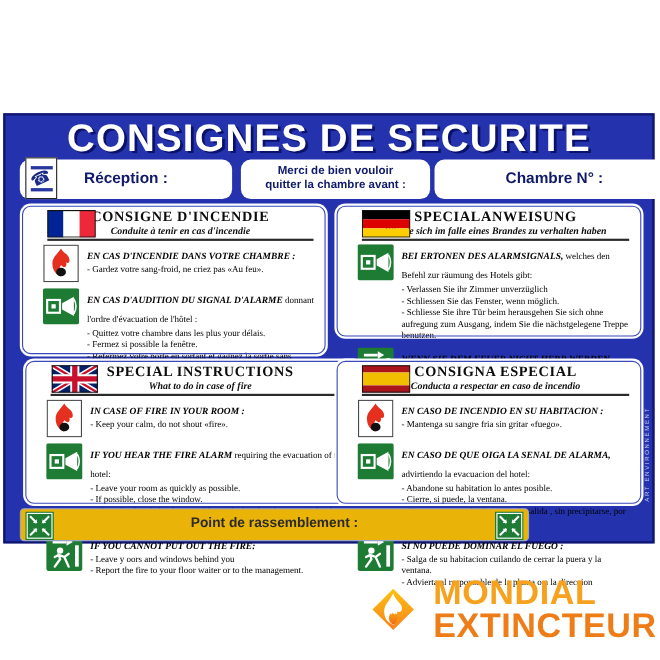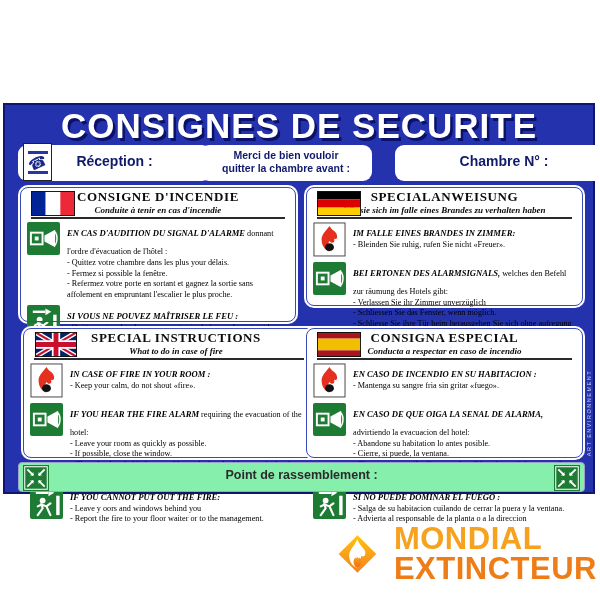--- a/index.html
+++ b/index.html
@@ -6,55 +6,55 @@
   body{width:600px;height:600px;position:relative;background:#ffffff;overflow:hidden;
        font-family:"Liberation Sans",sans-serif;}
   .poster{position:absolute;left:3px;top:103px;width:592px;height:391px;
           background:#2433ad;border:2px solid #10156e;box-sizing:border-box;}
   .poster-title{margin-top:1px;text-align:center;color:#ffffff;font-weight:bold;
           font-size:35px;letter-spacing:1px;text-shadow:2.5px 2.5px 0 #0a1168;
           font-family:"Liberation Sans",sans-serif;}
   .hdr-box{position:absolute;top:40px;height:36px;background:#ffffff;border-radius:9px;
           box-sizing:border-box;color:#101a6b;text-align:center;}
   .hdr-reception{left:13px;width:193px;}
-  .hdr-message{left:195px;width:172px;}
+  .hdr-message{left:214px;width:172px;}
   .hdr-room{left:390px;width:218px;}
   .hdr-label{font-weight:bold;font-size:14px;padding-top:8px;}
   .hdr-msg-line{font-weight:bold;font-size:10.5px;line-height:1.25;}
   .hdr-message .hdr-msg-line:first-child{padding-top:4px;}
   .phone-box{position:absolute;left:5px;top:-2px;width:29px;height:38px;background:#fff;
           border:1px solid #222;box-sizing:border-box;display:flex;flex-direction:column;
           align-items:center;justify-content:center;}
   .phone-bar{width:20px;height:3px;background:#27379f;margin:1px 0;}
   .phone-glyph{font-size:15px;color:#1a2a8a;line-height:1;transform:rotate(-25deg);}
 
   .panel{position:absolute;background:#ffffff;border-radius:10px;box-sizing:border-box;
-         padding:4px 7px 2px 7px;}
+         padding:4px 7px 2px 19px;}
   .panel::before{content:"";position:absolute;inset:2px;border:1.5px solid #3a49b8;
          border-radius:8px;pointer-events:none;}
   .panel-fr{left:13px;top:80px;width:280px;height:139px;}
   .panel-de{left:299px;top:80px;width:281px;height:123px;}
   .panel-en{left:16px;top:221px;width:310px;height:134px;}
   .panel-es{left:299px;top:221px;width:281px;height:134px;}
   .panel-head{position:relative;min-height:26px;}
   .flag{position:absolute;left:6px;top:2px;width:44px;height:25px;display:block;}
   .panel-title{text-align:center;font-family:"Liberation Serif",serif;font-weight:bold;
          font-size:13px;letter-spacing:0.6px;color:#0c0c0c;}
   .panel-subtitle{text-align:center;font-family:"Liberation Serif",serif;font-weight:bold;
          font-style:italic;font-size:9px;color:#0c0c0c;}
   .rule{height:2px;background:#2a2a2a;margin:2px 6px 3px 6px;}
   .section{display:flex;gap:7px;margin:3px 2px 5px 2px;align-items:flex-start;}
   .sicon{flex:none;width:33px;}
   .sec-text{flex:1;font-family:"Liberation Serif",serif;color:#000;}
   .lead-strong{font-weight:bold;font-style:italic;font-size:8.6px;}
   .lead-rest{font-size:8.2px;}
   .bullet{font-size:8.2px;line-height:1.28;}
 
-  .assembly-bar{position:absolute;left:13px;top:357px;width:567px;height:30px;
-         background:#86efac;border-radius:4px;box-sizing:border-box;border:1px solid #9aa2c8;}
+  .assembly-bar{position:absolute;left:13px;top:357px;width:463px;height:30px;
+         background:#eab308;border-radius:4px;box-sizing:border-box;border:1px solid #9aa2c8;}
   .assembly-label{text-align:center;font-size:12.5px;font-weight:bold;color:#2b2b2b;
          padding-top:5px;font-family:"Liberation Sans",sans-serif;}
   .assembly-icon{position:absolute;top:2px;width:26px;height:26px;}
   .assembly-left{left:4px;}
   .assembly-right{right:4px;}
   .side-text{position:absolute;right:1px;bottom:36px;writing-mode:vertical-rl;
          transform:rotate(180deg);font-size:5.5px;color:#c8cdf5;letter-spacing:1.5px;}
 
   .logo{position:absolute;left:337px;top:509px;width:260px;height:90px;
         display:flex;align-items:center;}
@@ -94,20 +94,31 @@
         <rect x="0" y="0" width="20" height="34" fill="#002395"></rect>
           <rect x="20" y="0" width="20" height="34" fill="#ffffff"></rect>
           <rect x="40" y="0" width="20" height="34" fill="#ED2939"></rect>
         <rect x="0.5" y="0.5" width="59" height="33" fill="none" stroke="#111" stroke-width="1.5"></rect>
       </svg>
       <div class="panel-title">CONSIGNE D'INCENDIE</div>
       <div class="panel-subtitle">Conduite à tenir en cas d'incendie</div>
     </div>
     <div class="rule"></div>
 
+    <div class="section">
+      <svg class="sicon" viewBox="0 0 34 36">
+        <rect x="1" y="1" width="32" height="34" fill="#fff" stroke="#444" stroke-width="1"></rect>
+        <path d="M17 4 C12 11 8 13 9 20 C9.5 25 12.5 28.5 17 30.5 C14.5 26 14.8 23 17 19.5 C19.5 23 23 21.5 21.8 17 C25.5 19.5 26.5 12.5 21.5 9 C19.3 7.3 18 5.8 17 4 Z" fill="#e53020"></path>
+        <ellipse cx="17" cy="26" rx="4.6" ry="4" fill="#111"></ellipse>
+      </svg>
+      <div class="sec-text">
+        <div><span class="lead-strong">EN CAS D'INCENDIE DANS VOTRE CHAMBRE :</span><span class="lead-rest"></span></div>
+        <div class="bullet">- Gardez votre sang-froid, ne criez pas «Au feu».</div>
+      </div>
+    </div>
 
     <div class="section">
       <svg class="sicon" viewBox="0 0 34 34">
         <rect x="0" y="0" width="34" height="34" rx="2" fill="#1e7b33"></rect>
         <rect x="4" y="11" width="12" height="12" fill="none" stroke="#fff" stroke-width="2"></rect>
         <rect x="8" y="15" width="4" height="4" fill="#fff"></rect>
         <polygon points="18,14 29,8 29,26 18,20" fill="#fff"></polygon>
         <path d="M29 10 q4 7 0 14" stroke="#fff" stroke-width="1.5" fill="none"></path>
       </svg>
       <div class="sec-text">
@@ -141,31 +152,20 @@
         <rect x="0" y="0" width="60" height="11.3" fill="#000"></rect>
           <rect x="0" y="11.3" width="60" height="11.3" fill="#DD0000"></rect>
           <rect x="0" y="22.6" width="60" height="11.4" fill="#FFCE00"></rect>
         <rect x="0.5" y="0.5" width="59" height="33" fill="none" stroke="#111" stroke-width="1.5"></rect>
       </svg>
       <div class="panel-title">SPECIALANWEISUNG</div>
       <div class="panel-subtitle">Wie sie sich im falle eines Brandes zu verhalten haben</div>
     </div>
     <div class="rule"></div>
 
-    <div class="section">
-      <svg class="sicon" viewBox="0 0 34 36">
-        <rect x="1" y="1" width="32" height="34" fill="#fff" stroke="#444" stroke-width="1"></rect>
-        <path d="M17 4 C12 11 8 13 9 20 C9.5 25 12.5 28.5 17 30.5 C14.5 26 14.8 23 17 19.5 C19.5 23 23 21.5 21.8 17 C25.5 19.5 26.5 12.5 21.5 9 C19.3 7.3 18 5.8 17 4 Z" fill="#e53020"></path>
-        <ellipse cx="17" cy="26" rx="4.6" ry="4" fill="#111"></ellipse>
-      </svg>
-      <div class="sec-text">
-        <div><span class="lead-strong">IM FALLE EINES BRANDES IN ZIMMER:</span><span class="lead-rest"></span></div>
-        <div class="bullet">- Bleinden Sie ruhig, rufen Sie nicht «Freuer».</div>
-      </div>
-    </div>
 
     <div class="section">
       <svg class="sicon" viewBox="0 0 34 34">
         <rect x="0" y="0" width="34" height="34" rx="2" fill="#1e7b33"></rect>
         <rect x="4" y="11" width="12" height="12" fill="none" stroke="#fff" stroke-width="2"></rect>
         <rect x="8" y="15" width="4" height="4" fill="#fff"></rect>
         <polygon points="18,14 29,8 29,26 18,20" fill="#fff"></polygon>
         <path d="M29 10 q4 7 0 14" stroke="#fff" stroke-width="1.5" fill="none"></path>
       </svg>
       <div class="sec-text">

